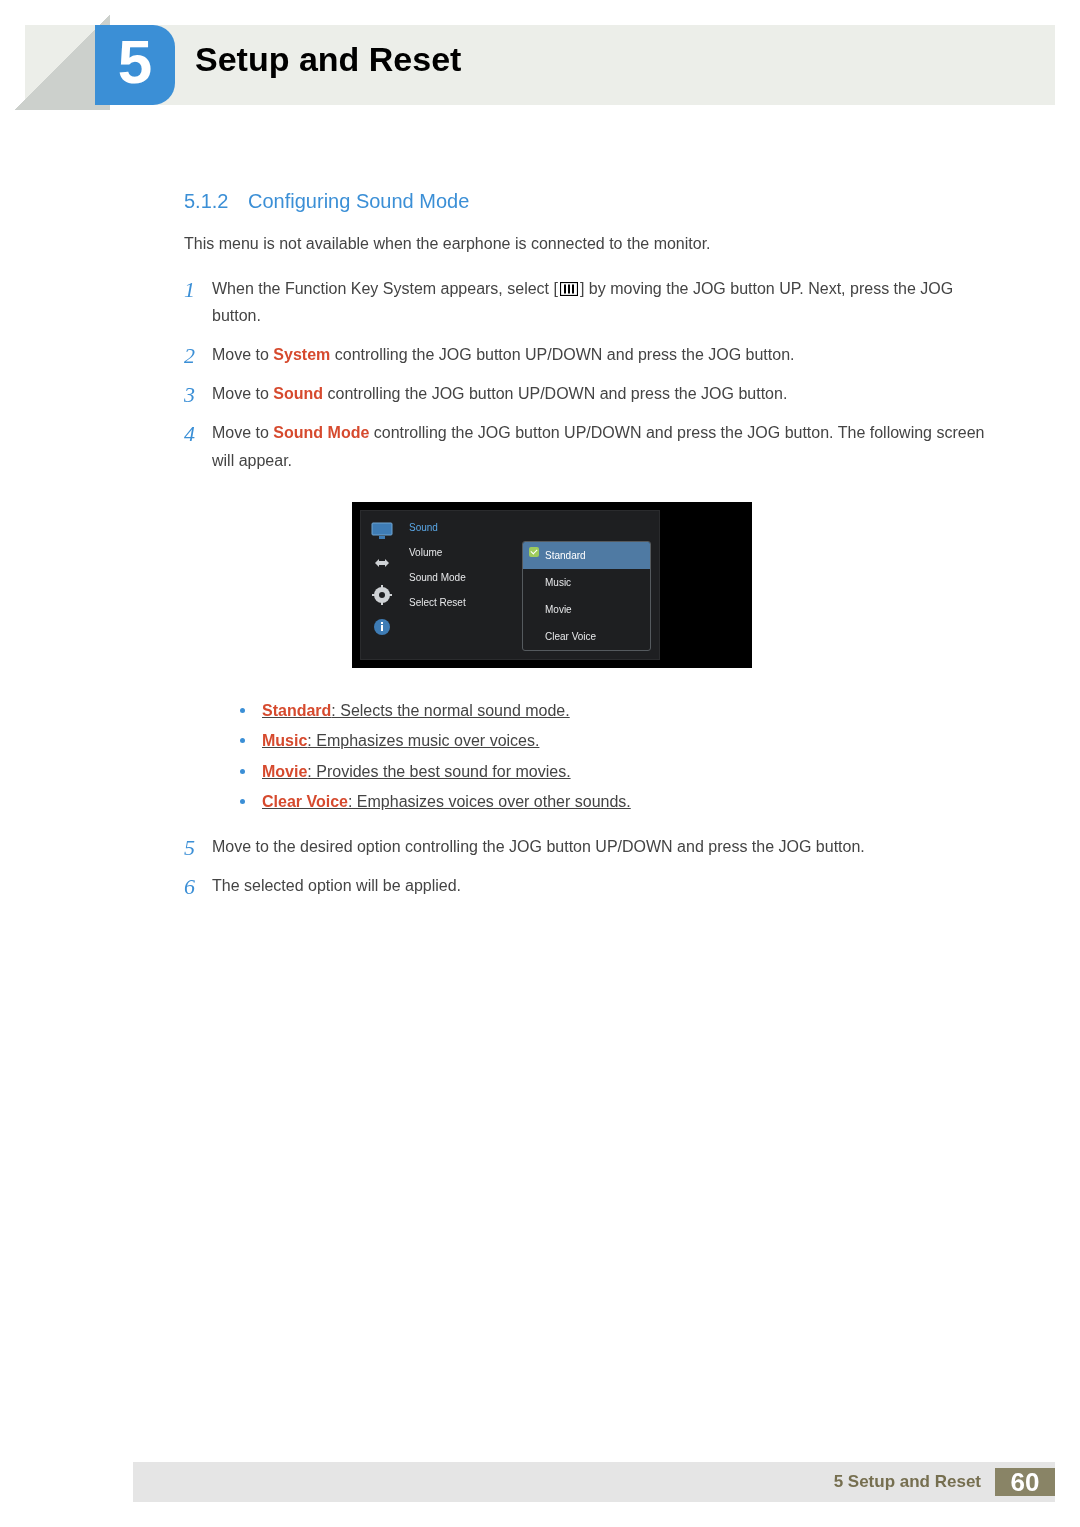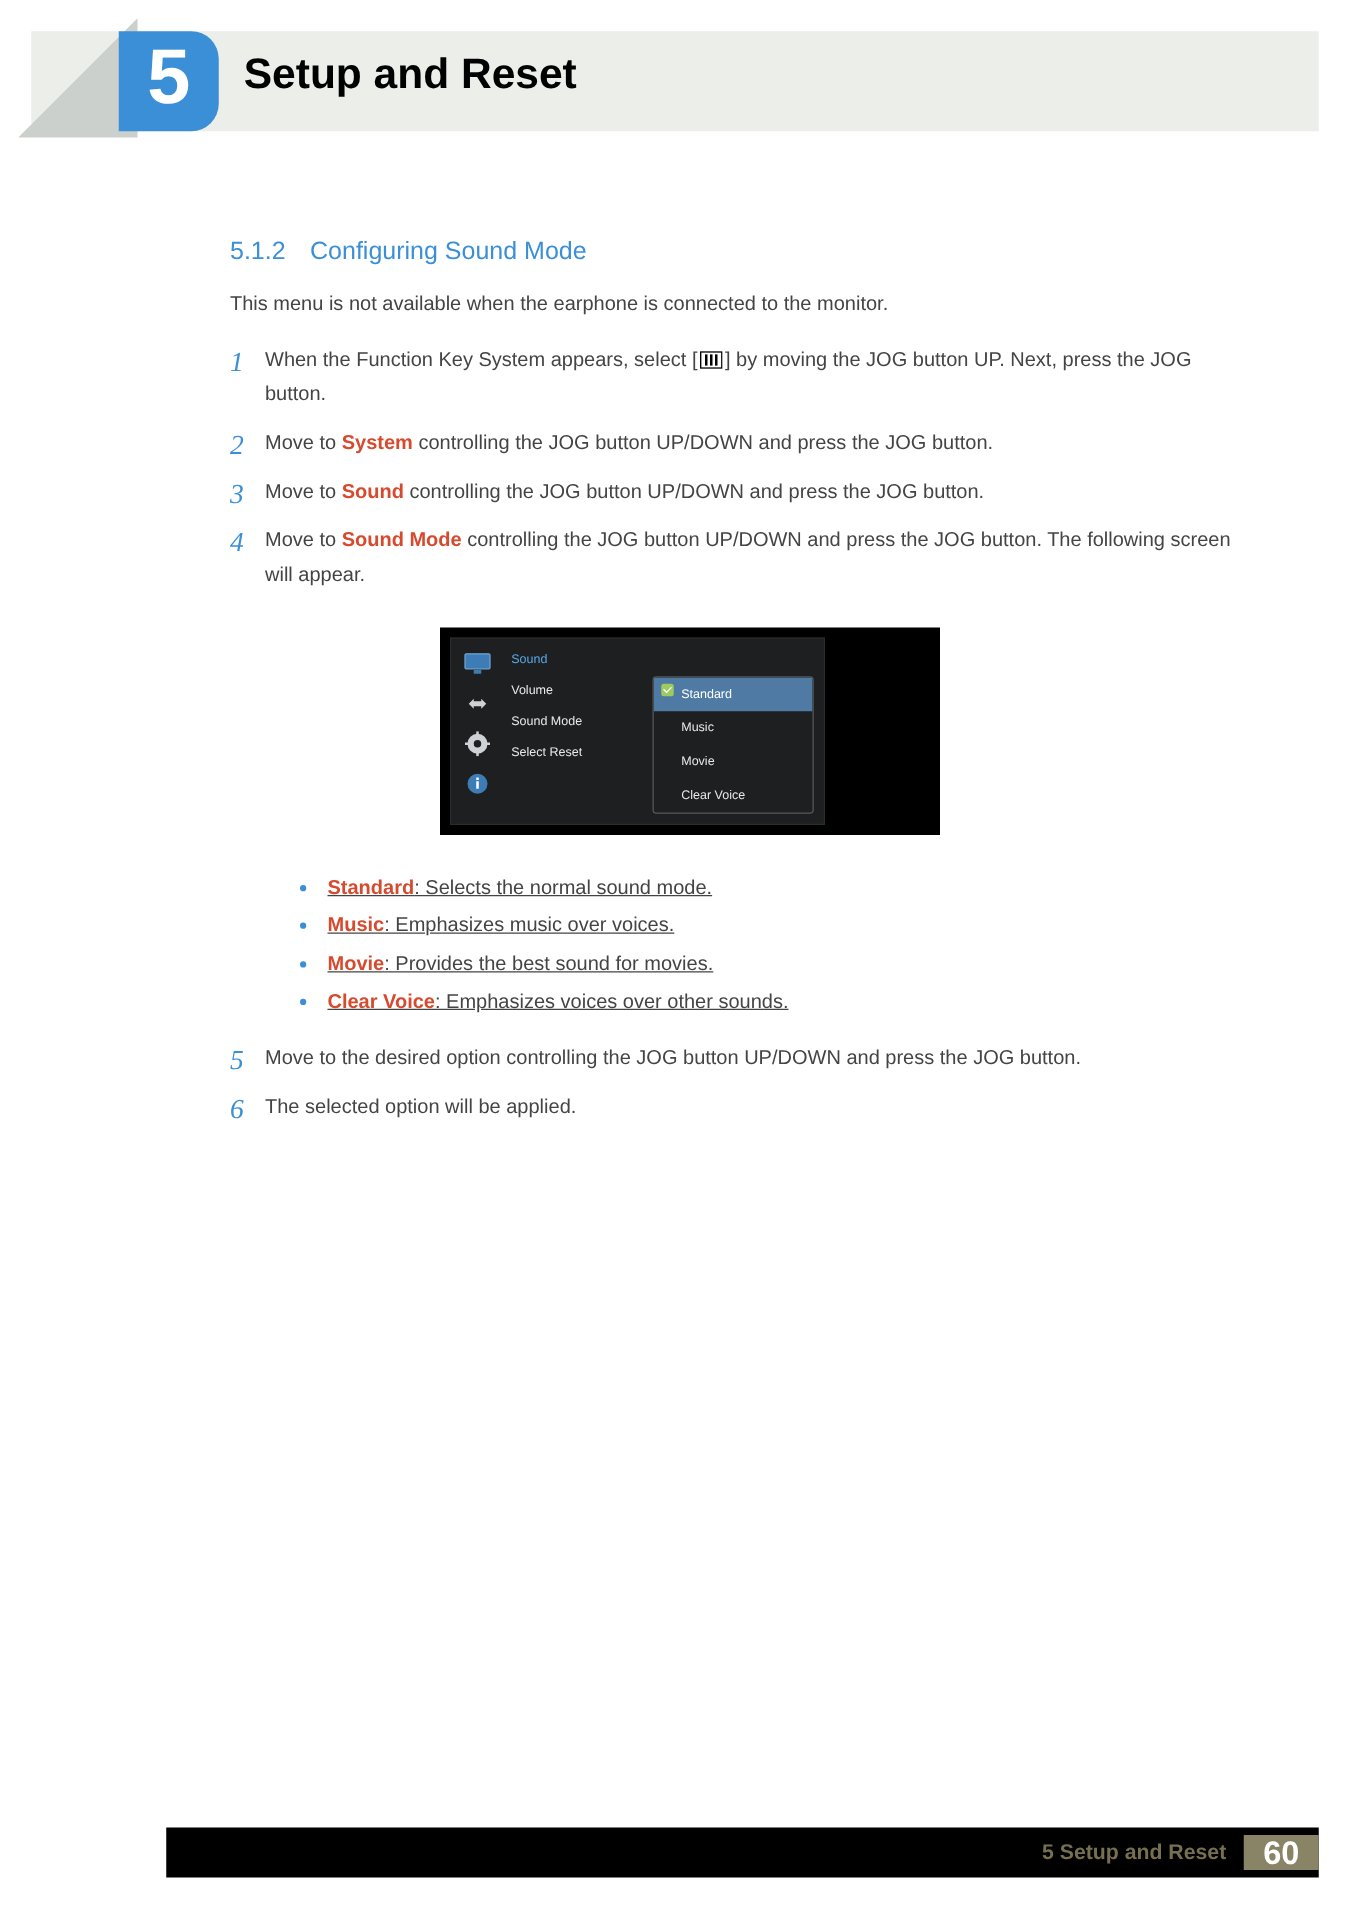--- a/index.html
+++ b/index.html
@@ -187,21 +187,21 @@
     left: 0; top: 12px;
     width: 5px; height: 5px;
     background: #3b8fd6;
     border-radius: 50%;
   }
   
   .footer-bar {
     position: absolute;
     left: 115px; right: 25px; bottom: 25px;
     height: 40px;
-    background: #000000;
+    background: #e5e5e5;
     display: flex;
     align-items: center;
     justify-content: flex-end;
     margin-left: 18px;
   }
   .footer-text {
     color: #766f50;
     font-size: 17px;
     font-weight: bold;
     padding-right: 14px;

